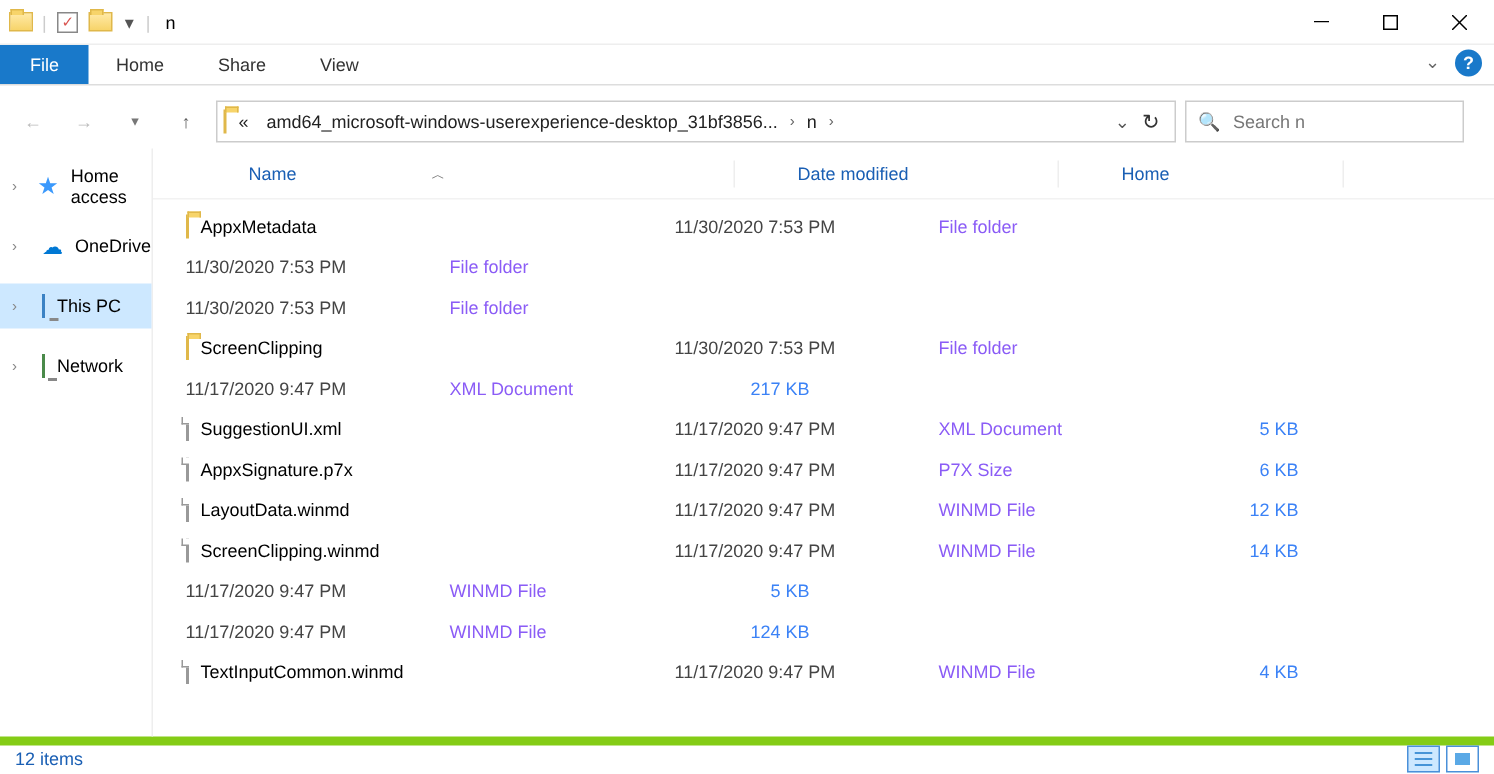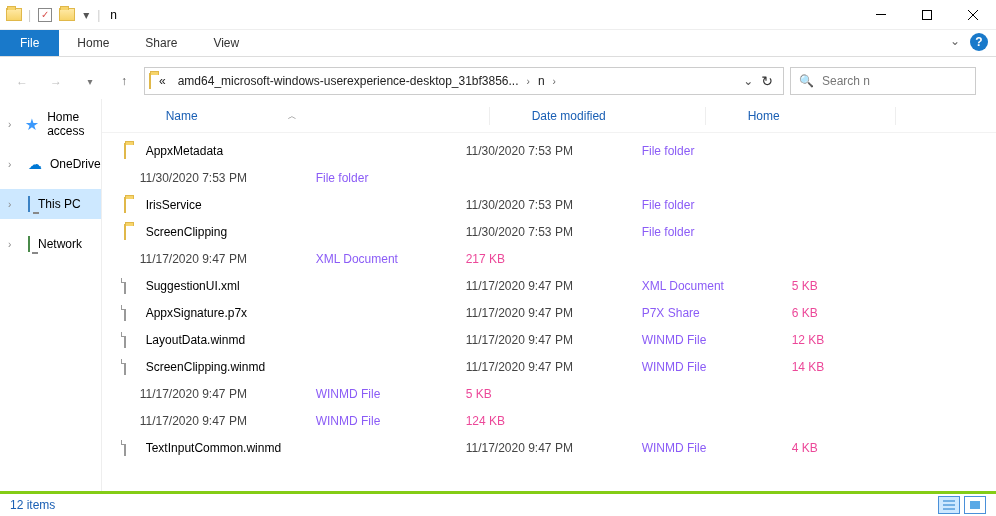--- a/index.html
+++ b/index.html
@@ -42,26 +42,26 @@
 .colheaders { height:34px; display:flex; align-items:center; color:#1a5fb4; padding-left:22px; border-bottom: 1px solid #f2f2f2; }
 .col-name { width: 326px; display:flex; align-items:center; gap:90px;}
 .col-date { width: 176px; }
 .col-type { width: 150px; }
 .col-size { width: 90px; text-align:right; }
 .colheaders > div { border-right: 1px solid #eee; padding-left:2px; height:18px; line-height:18px;margin-left:40px;}
 .sort-ind { font-size:9px; color:#777; }
 
 .rows { padding-top:4px; }
 .filerow { height:27px; display:flex; align-items:center; padding-left:22px; }
-.filerow .c-name { width: 326px; display:flex; align-items:center; gap:20px; color:#000; }
-.filerow .c-date { width: 176px; color:#444;margin-left:16px; }
+.filerow .c-name { width: 326px; display:flex; align-items:center; gap:8px; color:#000; }
+.filerow .c-date { width: 176px; color:#444; }
 .filerow .c-type { width: 150px; color:#8b5cf6; }
-.filerow .c-size { width: 90px; text-align:left; color:#ec4899; }
-
-.statusbar { height:24px; border-top:3px solid #84cc16; display:flex; align-items:center; padding: 0 10px; justify-content:space-between; }
+.filerow .c-size { width: 90px; text-align:right; color:#3b82f6; }
+
+.statusbar { height:24px; border-top:6px solid #84cc16; display:flex; align-items:center; padding: 0 10px; justify-content:space-between; }
 .viewbtns { display:flex; gap:4px; }
 .viewbtn { width:22px; height:18px; border:1px solid #4a90d9; display:flex; align-items:center; justify-content:center; }
 .viewbtn.active { background:#cde8ff; }
 
 .qa-star { color:#3b99fc; font-size:16px;}
 .od-cloud { color:#0078d4; font-size:14px;}
 .pc-mon { width:16px; height:12px; background:#5aa9e6; border:1px solid #3b82c4; position:relative;}
 .pc-mon::after { content:""; position:absolute; bottom:-3px; left:4px; width:6px; height:2px; background:#888;}
 .net-mon { width:14px; height:10px; background:#6bb36b; border:1px solid #4a8a4a; position:relative;}
 .net-mon::after { content:""; position:absolute; bottom:-3px; left:3px; width:6px; height:2px; background:#888;}
@@ -185,24 +185,20 @@
           <div class="c-date">11/30/2020 7:53 PM</div>
           <div class="c-type">File folder</div>
           <div class="c-size"></div>
         </div>
         <div class="filerow">
           <div class="c-date">11/30/2020 7:53 PM</div>
           <div class="c-type">File folder</div>
           <div class="c-size"></div>
         </div>
         <div class="filerow">
-          <div class="c-name">
-            <span><span class="folder-mini"></span></span>
-            <span>IrisService</span>
-          </div>
           <div class="c-date">11/30/2020 7:53 PM</div>
           <div class="c-type">File folder</div>
           <div class="c-size"></div>
         </div>
         <div class="filerow">
           <div class="c-name">
             <span><span class="folder-mini"></span></span>
             <span>ScreenClipping</span>
           </div>
           <div class="c-date">11/30/2020 7:53 PM</div>
@@ -222,21 +218,21 @@
           <div class="c-date">11/17/2020 9:47 PM</div>
           <div class="c-type">XML Document</div>
           <div class="c-size">5 KB</div>
         </div>
         <div class="filerow">
           <div class="c-name">
             <span><span class="file-mini"></span></span>
             <span>AppxSignature.p7x</span>
           </div>
           <div class="c-date">11/17/2020 9:47 PM</div>
-          <div class="c-type">P7X Share</div>
+          <div class="c-type">P7X Size</div>
           <div class="c-size">6 KB</div>
         </div>
         <div class="filerow">
           <div class="c-name">
             <span><span class="file-mini"></span></span>
             <span>LayoutData.winmd</span>
           </div>
           <div class="c-date">11/17/2020 9:47 PM</div>
           <div class="c-type">WINMD File</div>
           <div class="c-size">12 KB</div>

